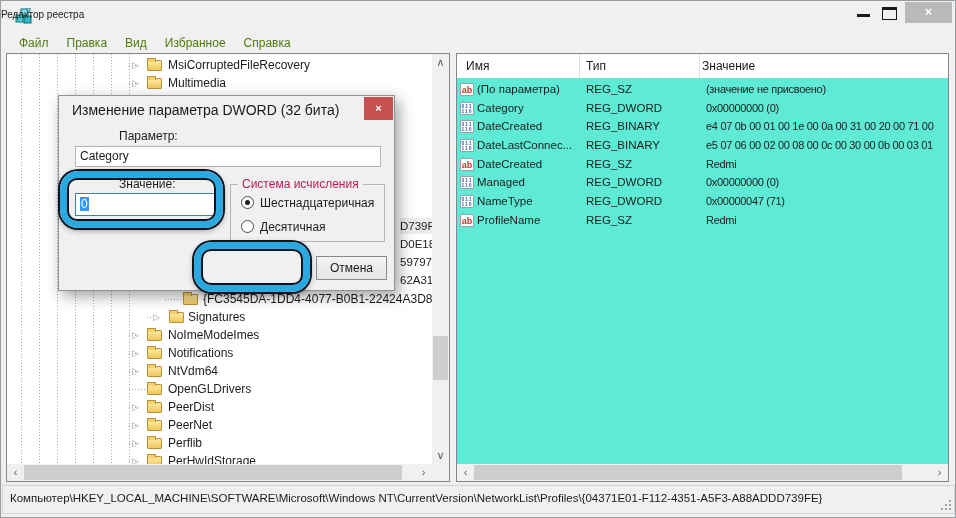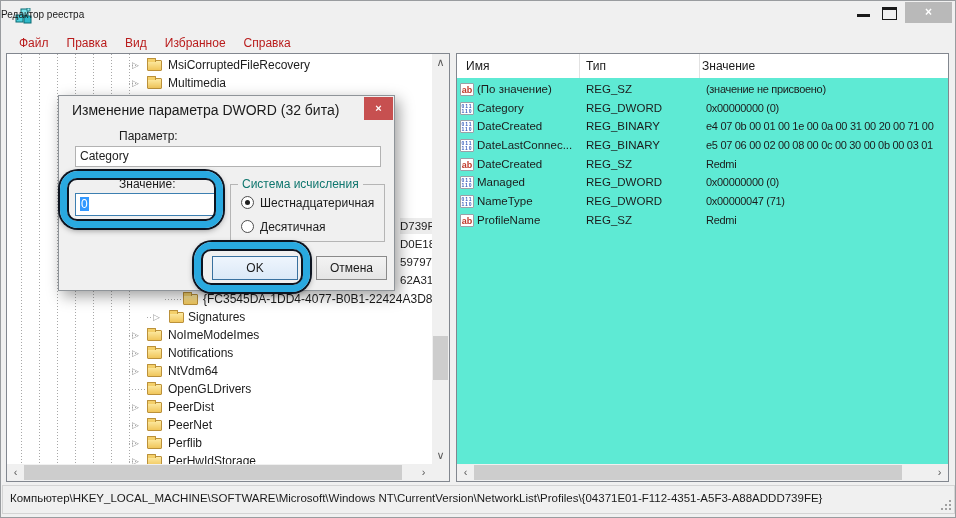--- a/index.html
+++ b/index.html
@@ -16,21 +16,21 @@
                font-size:10px; color:#1a1a1a; }
   .btn-min { position:absolute; right:85px; top:13px; width:13px; height:3px; background:#1a1a1a; }
   .btn-max { position:absolute; right:58px; top:6px; width:15px; height:13px;
              border:1px solid #1a1a1a; border-top:3px solid #1a1a1a; background:transparent; }
   .btn-close { position:absolute; right:3px; top:1px; width:47px; height:21px; background:#b9b9b9;
                color:#ffffff; font-size:12px; font-weight:bold; text-align:center; line-height:21px; }
 
   
   .menubar { position:absolute; left:0; top:32px; width:100%; height:20px; display:flex;
              align-items:center; padding-left:9px; }
-  .menu-item { padding:0 9px; color:#b91c1c; }
+  .menu-item { padding:0 9px; color:#4d7c0f; }
 
   
   .tree-panel { position:absolute; left:5px; top:52px; width:444px; height:429px;
                 background:#ffffff; border:1px solid #82878f; overflow:hidden; }
   .guide { position:absolute; top:0; bottom:17px; width:1px;
            background-image:linear-gradient(#a8a8a8 1px, transparent 1px); background-size:1px 3px; }
   .trow { position:absolute; left:0; right:17px; height:18px; }
   .stub { position:absolute; top:9px; height:1px;
           background-image:linear-gradient(90deg,#a8a8a8 1px, transparent 1px); background-size:3px 1px; }
   .tri { position:absolute; top:2px; font-size:9px; color:#9a9a9a; line-height:14px; }
@@ -80,21 +80,21 @@
   .dlg-title { position:absolute; left:13px; top:6px; font-size:14px; color:#1b1b1b; }
   .dlg-close { position:absolute; right:1px; top:1px; width:29px; height:23px; background:#c75050;
                color:#ffffff; text-align:center; line-height:22px; font-size:11px; font-weight:bold; }
   .dlg-label { position:absolute; color:#1b1b1b;margin-left:44px; }
   .dlg-input { position:absolute; background:#ffffff; border:1px solid #b2b2b2; font-size:12px;
                line-height:19px; padding-left:4px; }
   .dlg-input.focused { border:1px solid #3c7fb1; }
   .sel-text { background:#3399ff; color:#ffffff; padding:0 1px; }
   .groupbox { position:absolute; left:171px; top:88px; width:155px; height:58px;
               border:1px solid #b5b5b5; }
-  .gb-label { position:absolute; left:7px; top:-8px; background:#f0f0f0; padding:0 4px; color:#0f766e; }
+  .gb-label { position:absolute; left:7px; top:-8px; background:#f0f0f0; padding:0 4px; color:#be185d; }
   .radio-row { position:absolute; left:10px; height:14px; }
   .radio { position:absolute; left:0; top:0; width:13px; height:13px; border:1px solid #4d4d4d;
            border-radius:50%; background:#ffffff; }
   .radio.checked::after { content:""; position:absolute; left:3px; top:3px; width:5px; height:5px;
            border-radius:50%; background:#1f1f1f; }
   .radio-label { position:absolute; left:19px; top:0; white-space:nowrap; }
   .dlg-btn { position:absolute; top:160px; height:24px; text-align:center; line-height:22px;
              font-size:12px; color:#1b1b1b; }
   .btn-ok { left:153px; width:86px; background:linear-gradient(#eef5fd,#dbe9f7);
             border:1px solid #39719f; }
@@ -239,21 +239,21 @@
     <div class="lp-header">
       <span class="lp-col" style="left:9px">Имя</span>
       <span class="lp-col" style="left:129px">Тип</span>
       <span class="lp-col" style="left:245px">Значение</span>
       <span class="lp-sep" style="left:122px"></span>
       <span class="lp-sep" style="left:242px"></span>
     </div>
 
     <div class="lp-row" style="top:27px">
       <span class="vicon sz">ab</span>
-      <span class="cell-name">(По значение)</span>
+      <span class="cell-name">(По параметра)</span>
       <span class="cell-type">REG_SZ</span>
       <span class="cell-value">(значение не присвоено)</span>
     </div>
     <div class="lp-row" style="top:46px">
       <span class="vicon bin"><span>011</span><br><span>110</span></span>
       <span class="cell-name">Category</span>
       <span class="cell-type">REG_DWORD</span>
       <span class="cell-value">0x00000000 (0)</span>
     </div>
     <div class="lp-row" style="top:64px">
@@ -327,20 +327,19 @@
       <div class="radio-row" style="top:11px">
         <span class="radio checked"></span>
         <span class="radio-label">Шестнадцатеричная</span>
       </div>
       <div class="radio-row" style="top:35px">
         <span class="radio"></span>
         <span class="radio-label">Десятичная</span>
       </div>
     </div>
 
-    <div class="dlg-btn btn-ok">OK</div>
     <div class="dlg-btn btn-cancel">Отмена</div>
   </div>
 
   <div class="annotation oval-value"></div>
   <div class="annotation oval-ok"></div>
 
 </div>
 
 </body></html>

